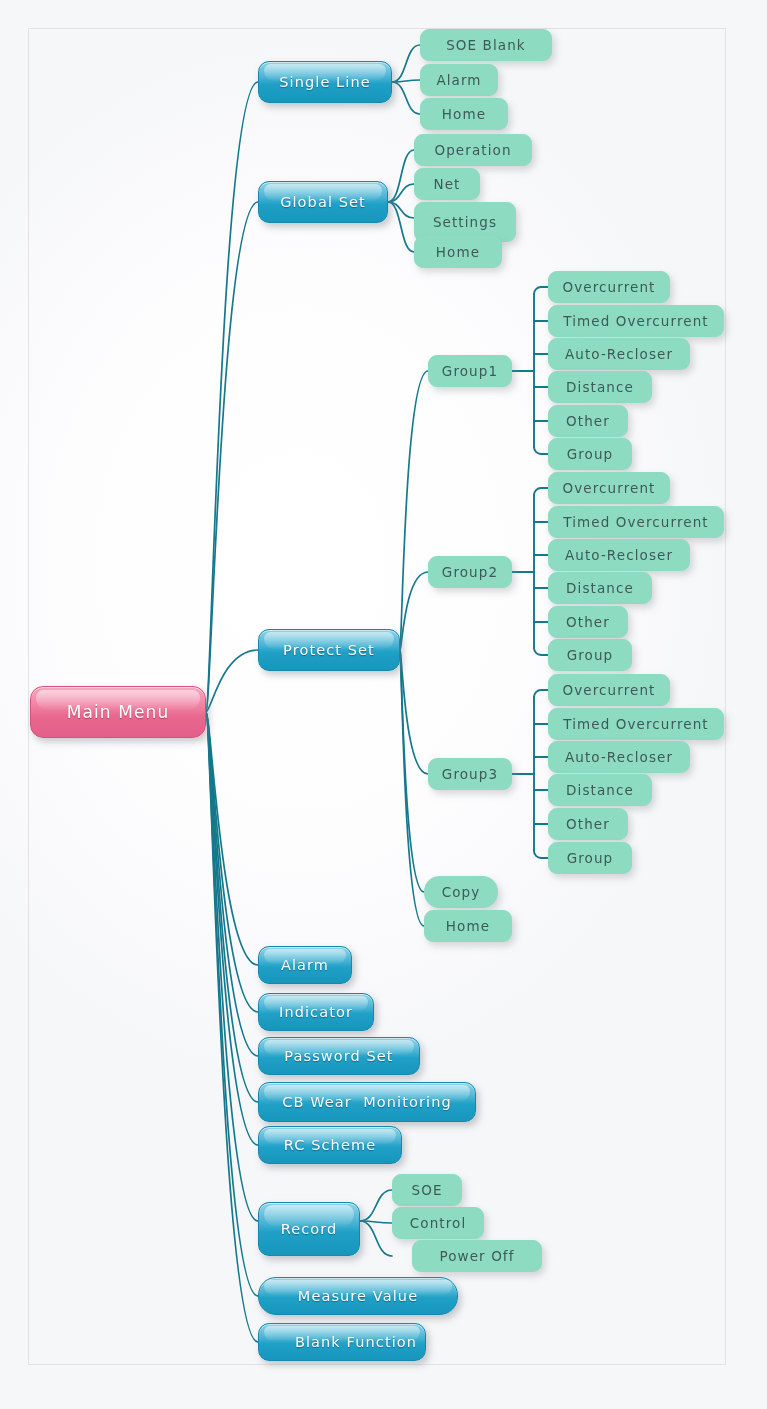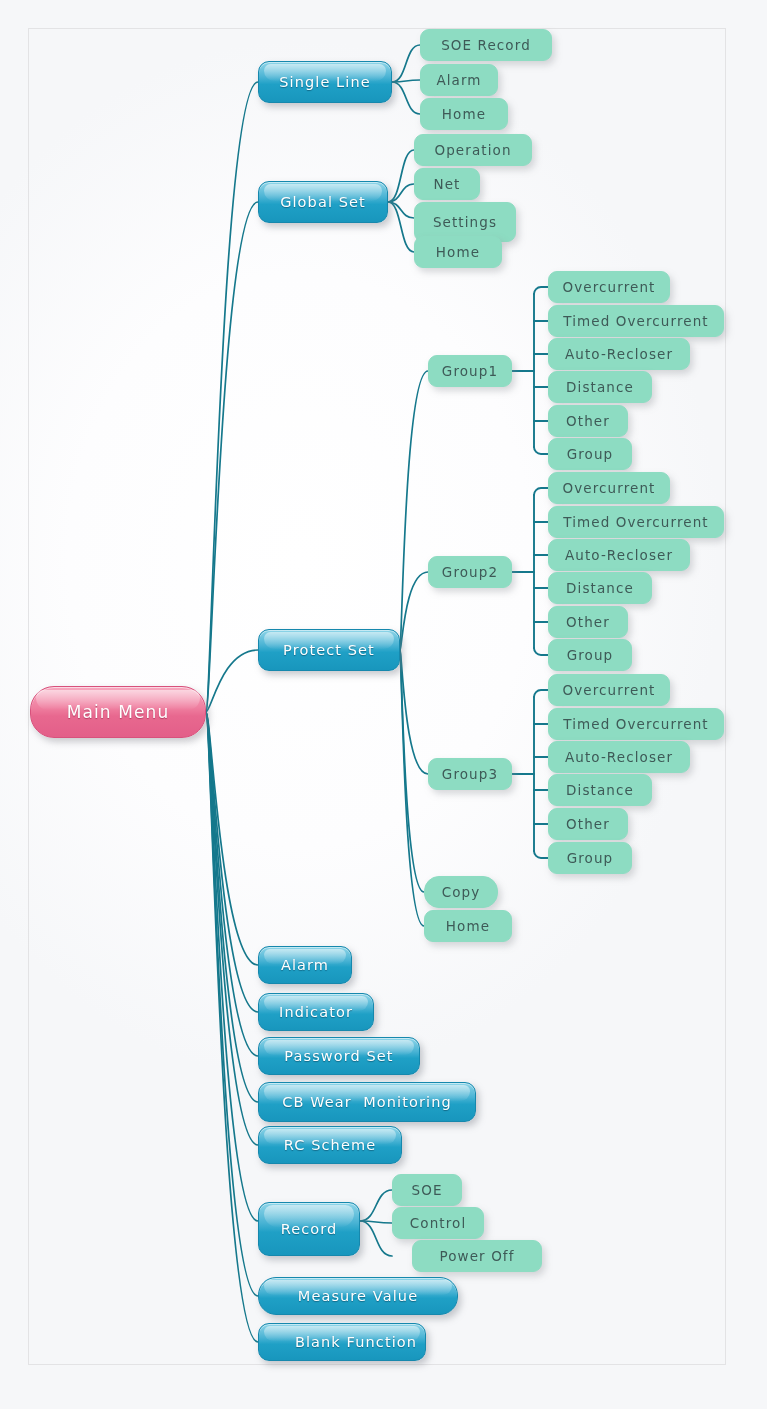--- a/index.html
+++ b/index.html
@@ -26,21 +26,21 @@
   svg#links{position:absolute;left:0;top:0;width:767px;height:1409px;pointer-events:none;}
   .node{
     position:absolute;
     box-sizing:border-box;
     display:flex;align-items:center;justify-content:center;
     white-space:pre;
     letter-spacing:1.1px;
   }
   
   .node.root{
-    border-radius:24px;
+    border-radius:13px;
     background:linear-gradient(180deg,#f7a8bf 0%,#ef7e9f 42%,#e8688f 58%,#e35f89 100%);
     border:1px solid #d8517c;
     color:#ffffff;
     font-size:17px;
     text-shadow:0 1px 1px rgba(130,30,60,.55);
     box-shadow:3px 4px 7px rgba(120,120,130,.38), inset 0 1px 0 rgba(255,255,255,.55);
   }
   .node.root::after{
     content:"";position:absolute;left:5px;right:5px;top:3px;height:40%;
     border-radius:10px 10px 16px 16px;
@@ -127,21 +127,21 @@
       <path d="M 206 712 C 211.2 712, 221.6 1221, 258 1221" fill="none" stroke="#15788c" stroke-width="1.7" stroke-linecap="round" stroke-linejoin="round"></path>
       <path d="M 360 1221 C 377.6 1221, 374.4 1190, 392 1190" fill="none" stroke="#15788c" stroke-width="1.7" stroke-linecap="round" stroke-linejoin="round"></path>
       <path d="M 360 1221 C 377.6 1221, 374.4 1223, 392 1223" fill="none" stroke="#15788c" stroke-width="1.7" stroke-linecap="round" stroke-linejoin="round"></path>
       <path d="M 360 1221 C 377.6 1221, 374.4 1256, 392 1256" fill="none" stroke="#15788c" stroke-width="1.7" stroke-linecap="round" stroke-linejoin="round"></path>
       <path d="M 206 712 C 211.2 712, 221.6 1296, 258 1296" fill="none" stroke="#15788c" stroke-width="1.7" stroke-linecap="round" stroke-linejoin="round"></path>
       <path d="M 206 712 C 211.2 712, 221.6 1342, 258 1342" fill="none" stroke="#15788c" stroke-width="1.7" stroke-linecap="round" stroke-linejoin="round"></path>
     </svg>
   <div id="nodes">
       <div class="node root" style="left: 30px; top: 686px; width: 176px; height: 52px;"><span class="lbl">Main Menu</span></div>
       <div class="node blue" style="left: 258px; top: 61px; width: 134px; height: 42px;"><span class="lbl">Single Line</span></div>
-      <div class="node green" style="left: 420px; top: 29px; width: 132px; height: 32px;"><span class="lbl">SOE Record</span></div>
+      <div class="node green" style="left: 420px; top: 29px; width: 132px; height: 32px;"><span class="lbl">SOE Blank</span></div>
       <div class="node green" style="left: 420px; top: 64px; width: 78px; height: 32px;"><span class="lbl">Alarm</span></div>
       <div class="node green" style="left: 420px; top: 98px; width: 88px; height: 32px;"><span class="lbl">Home</span></div>
       <div class="node blue" style="left: 258px; top: 181px; width: 130px; height: 42px;"><span class="lbl">Global Set</span></div>
       <div class="node green" style="left: 414px; top: 134px; width: 118px; height: 32px;"><span class="lbl">Operation</span></div>
       <div class="node green" style="left: 414px; top: 168px; width: 66px; height: 32px;"><span class="lbl">Net</span></div>
       <div class="node green" style="left: 414px; top: 202px; width: 102px; height: 40px;"><span class="lbl">Settings</span></div>
       <div class="node green" style="left: 414px; top: 236px; width: 88px; height: 32px;"><span class="lbl">Home</span></div>
       <div class="node blue" style="left: 258px; top: 629px; width: 142px; height: 42px;"><span class="lbl">Protect Set</span></div>
       <div class="node green" style="left: 428px; top: 355px; width: 84px; height: 32px;"><span class="lbl">Group1</span></div>
       <div class="node green" style="left: 548px; top: 271px; width: 122px; height: 32px;"><span class="lbl">Overcurrent</span></div>

